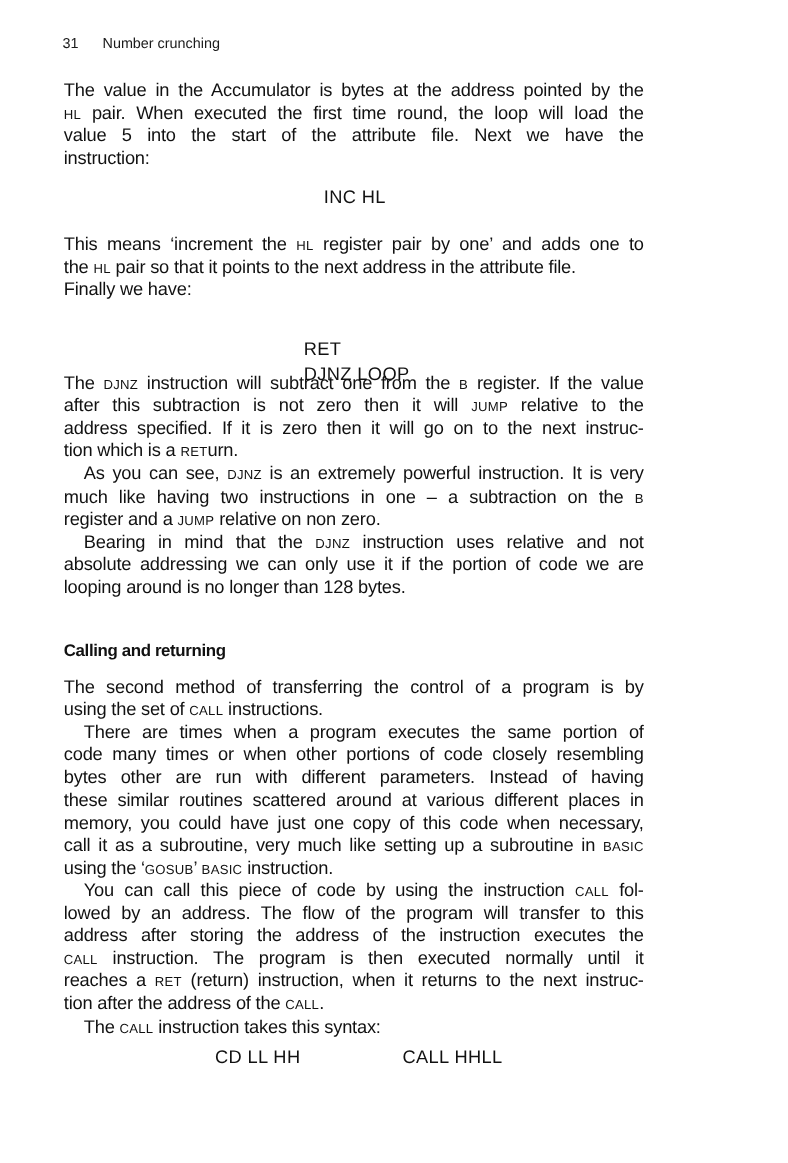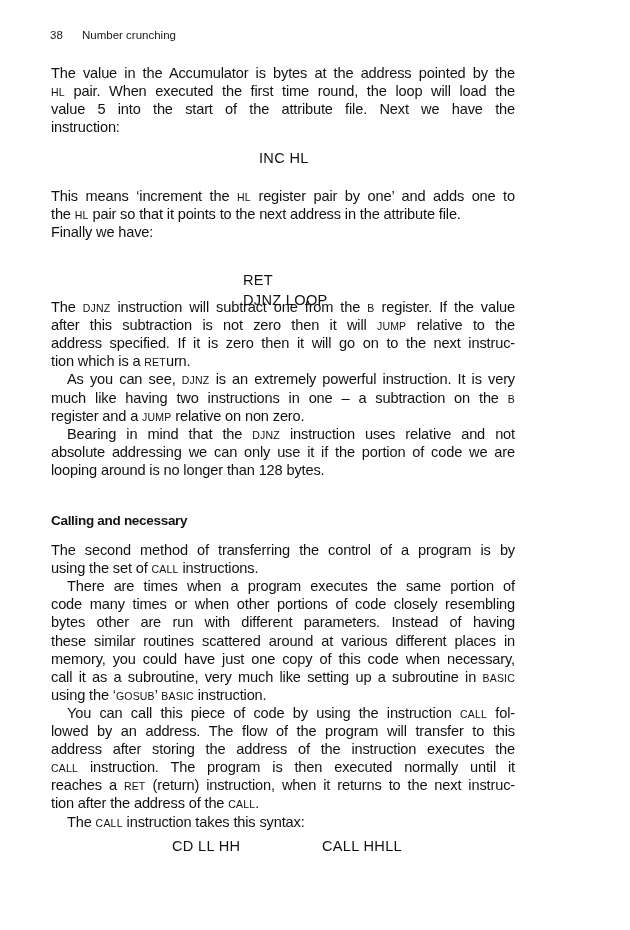--- a/index.html
+++ b/index.html
@@ -12,21 +12,21 @@
   .line.last { text-align-last:left; }
   .line.indent { left:67px; width:448px; }
   .sc { font-size:10.5px; letter-spacing:0.2px; }
   .code { position:absolute; font-size:14.6px; line-height:18px; white-space:nowrap; letter-spacing:0.3px; }
   .heading { position:absolute; left:51px; top:513px; font-size:13.5px; font-weight:bold; letter-spacing:-0.3px; }
 </style>
 </head>
 <body>
 
 <div class="header">
-  <span class="pnum">38</span><span>Number crunching</span>
+  <span class="pnum">31</span><span>Number crunching</span>
 </div>
 
 <div id="body-text">
     <div class="line" style="top: 64px;">The value in the Accumulator is bytes at the address pointed by the</div>
     <div class="line" style="top: 82.1px;"><span class="sc">HL</span> pair. When executed the first time round, the loop will load the</div>
     <div class="line" style="top: 100.2px;">value 5 into the start of the attribute file. Next we have the</div>
     <div class="line last" style="top: 118.3px;">instruction:</div>
     <div class="line" style="top: 187px;">This means ‘increment the <span class="sc">HL</span> register pair by one’ and adds one to</div>
     <div class="line last" style="top: 205.1px;">the <span class="sc">HL</span> pair so that it points to the next address in the attribute file.</div>
     <div class="line last" style="top: 223.2px;">Finally we have:</div>
@@ -55,16 +55,16 @@
     <div class="line" style="top: 758.2px;"><span class="sc">CALL</span> instruction. The program is then executed normally until it</div>
     <div class="line" style="top: 776.3px;">reaches a <span class="sc">RET</span> (return) instruction, when it returns to the next instruc-</div>
     <div class="line last" style="top: 794.4px;">tion after the address of the <span class="sc">CALL</span>.</div>
     <div class="line last indent" style="top: 812.5px;">The <span class="sc">CALL</span> instruction takes this syntax:</div>
   </div>
 
 <div class="code" style="left:259px;top:149px;">INC  HL</div>
 <div class="code" style="left:243px;top:253px;margin-top:38px;">DJNZ  LOOP</div>
 <div class="code" style="left:243px;top:271px;">RET</div>
 
-<div class="heading">Calling and necessary</div>
+<div class="heading">Calling and returning</div>
 
 <div class="code" style="left:172px;top:837px;">CD  LL  HH</div>
 <div class="code" style="left:322px;top:837px;">CALL  HHLL</div>
 
 </body></html>

